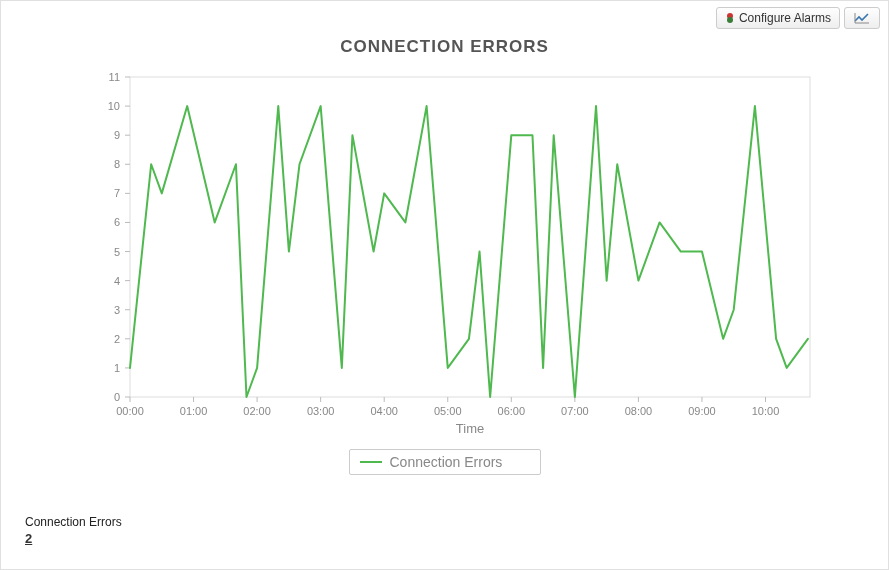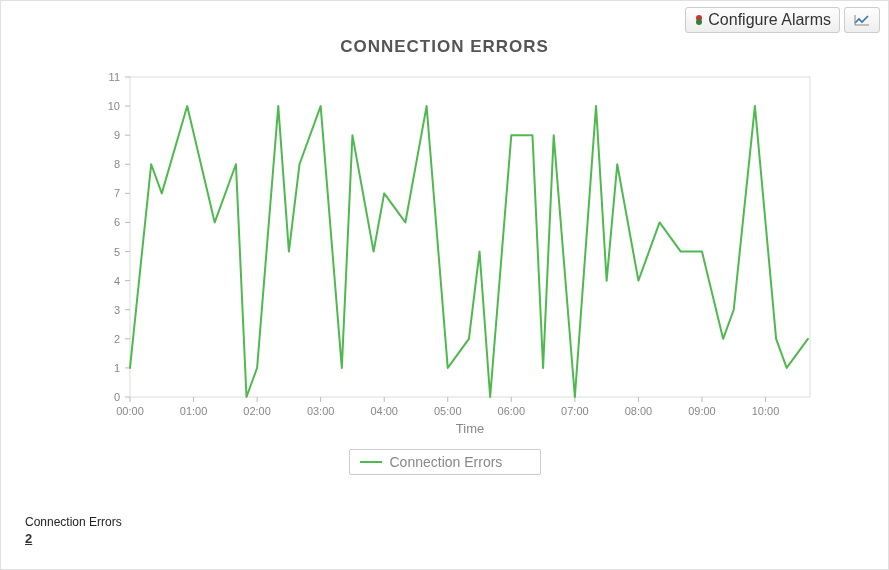--- a/index.html
+++ b/index.html
@@ -1,18 +1,18 @@
 <!DOCTYPE html>
 <html><head>
 <meta charset="utf-8">
 <style>
   html,body{margin:0;padding:0;font-family:Arial,Helvetica,sans-serif;background:#fff;color:#333}
   .panel{position:relative;width:889px;height:570px;box-sizing:border-box;border:1px solid #e0e0e0;padding:10px;background:#fff}
   .toolbar{position:absolute;top:6px;right:8px;display:flex;gap:4px}
-  .btn{display:inline-flex;align-items:center;gap:4px;padding:3px 8px;border:1px solid #ccc;border-radius:3px;background:linear-gradient(#fefefe,#eee);font-size:16px;cursor:pointer;color:#333}
+  .btn{display:inline-flex;align-items:center;gap:4px;padding:3px 8px;border:1px solid #ccc;border-radius:3px;background:linear-gradient(#fefefe,#eee);font-size:12px;cursor:pointer;color:#333}
   .btn-icon{width:22px;justify-content:center;padding:3px 6px}
   .title{text-align:center;font-weight:bold;color:#555;font-size:17px;letter-spacing:1px;margin-top:26px}
   .chart-wrap{position:relative;width:750px;height:370px;margin:10px auto 0 auto}
   svg{display:block}
   .axis-label{font-size:13px;fill:#888}
   .tick-label{font-size:11px;fill:#888}
   .legend{width:170px;margin:12px auto 0 auto;border:1px solid #ccc;border-radius:2px;padding:4px 10px;display:flex;align-items:center;gap:8px;font-size:14px;color:#888}
   .legend-line{display:inline-block;width:22px;height:0;border-top:2px solid #4fb94f}
   .footer-block{margin:40px 0 0 14px}
   .footer-label{font-size:12px;color:#222}

